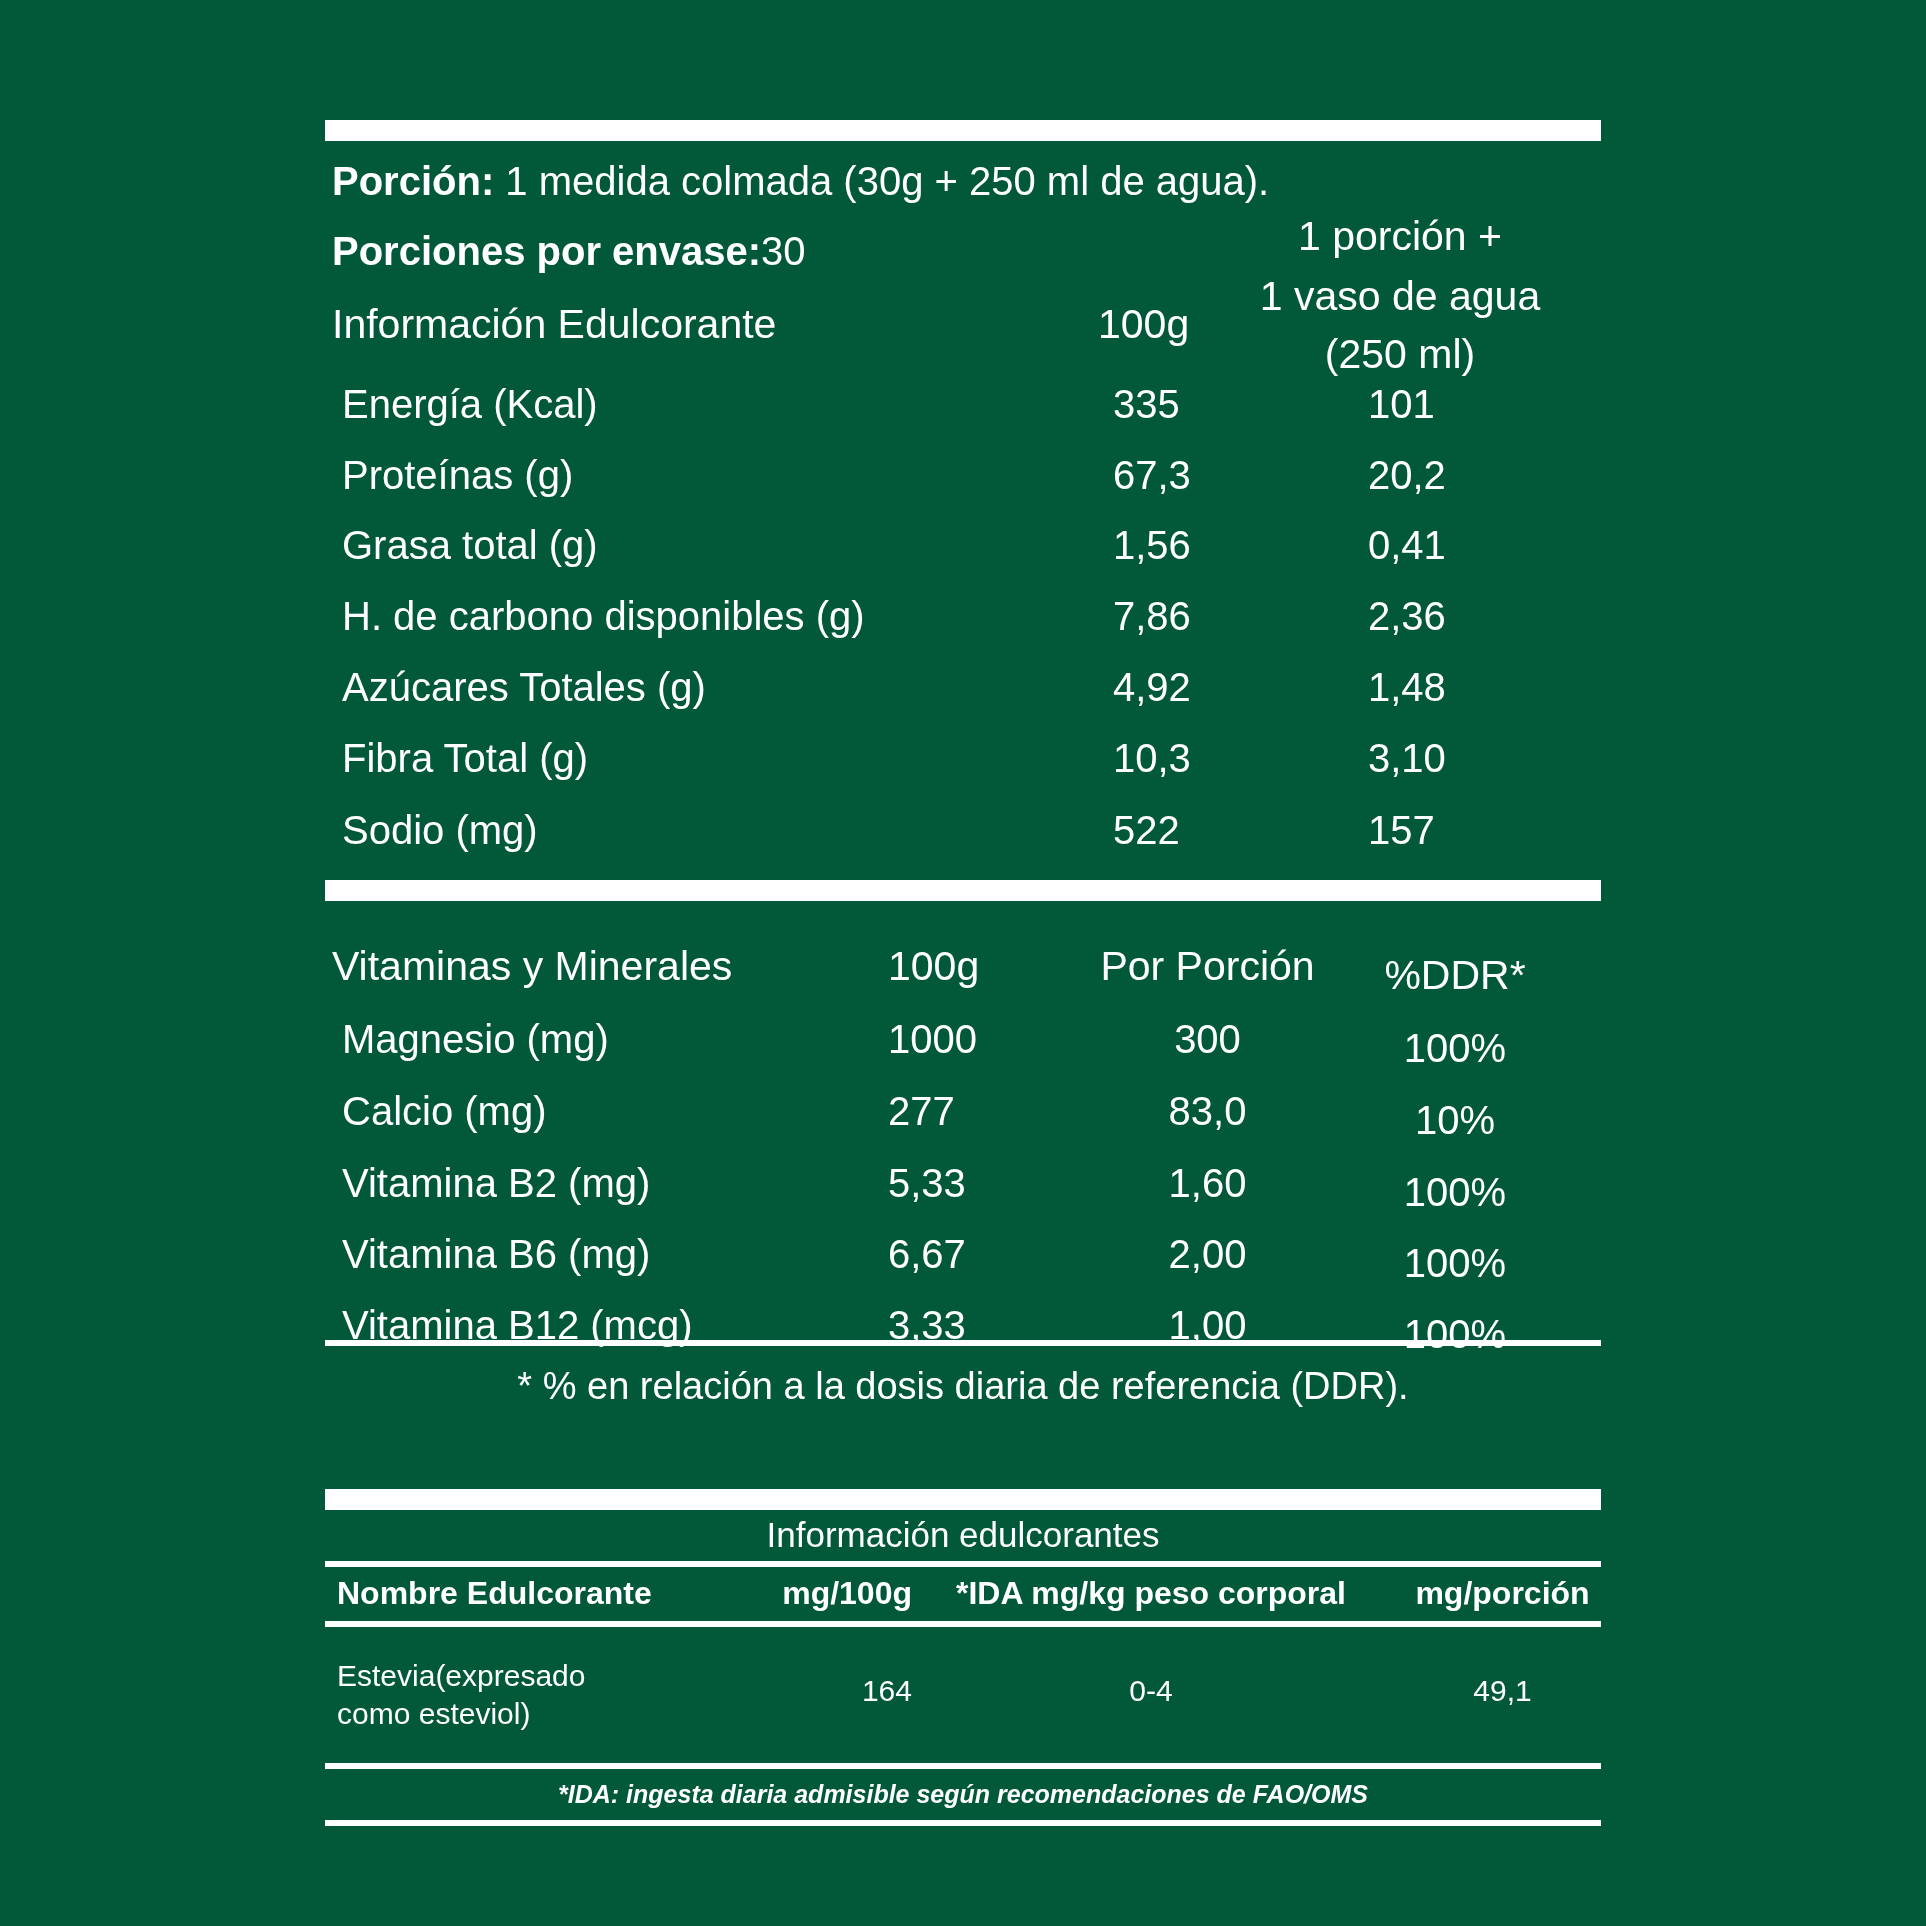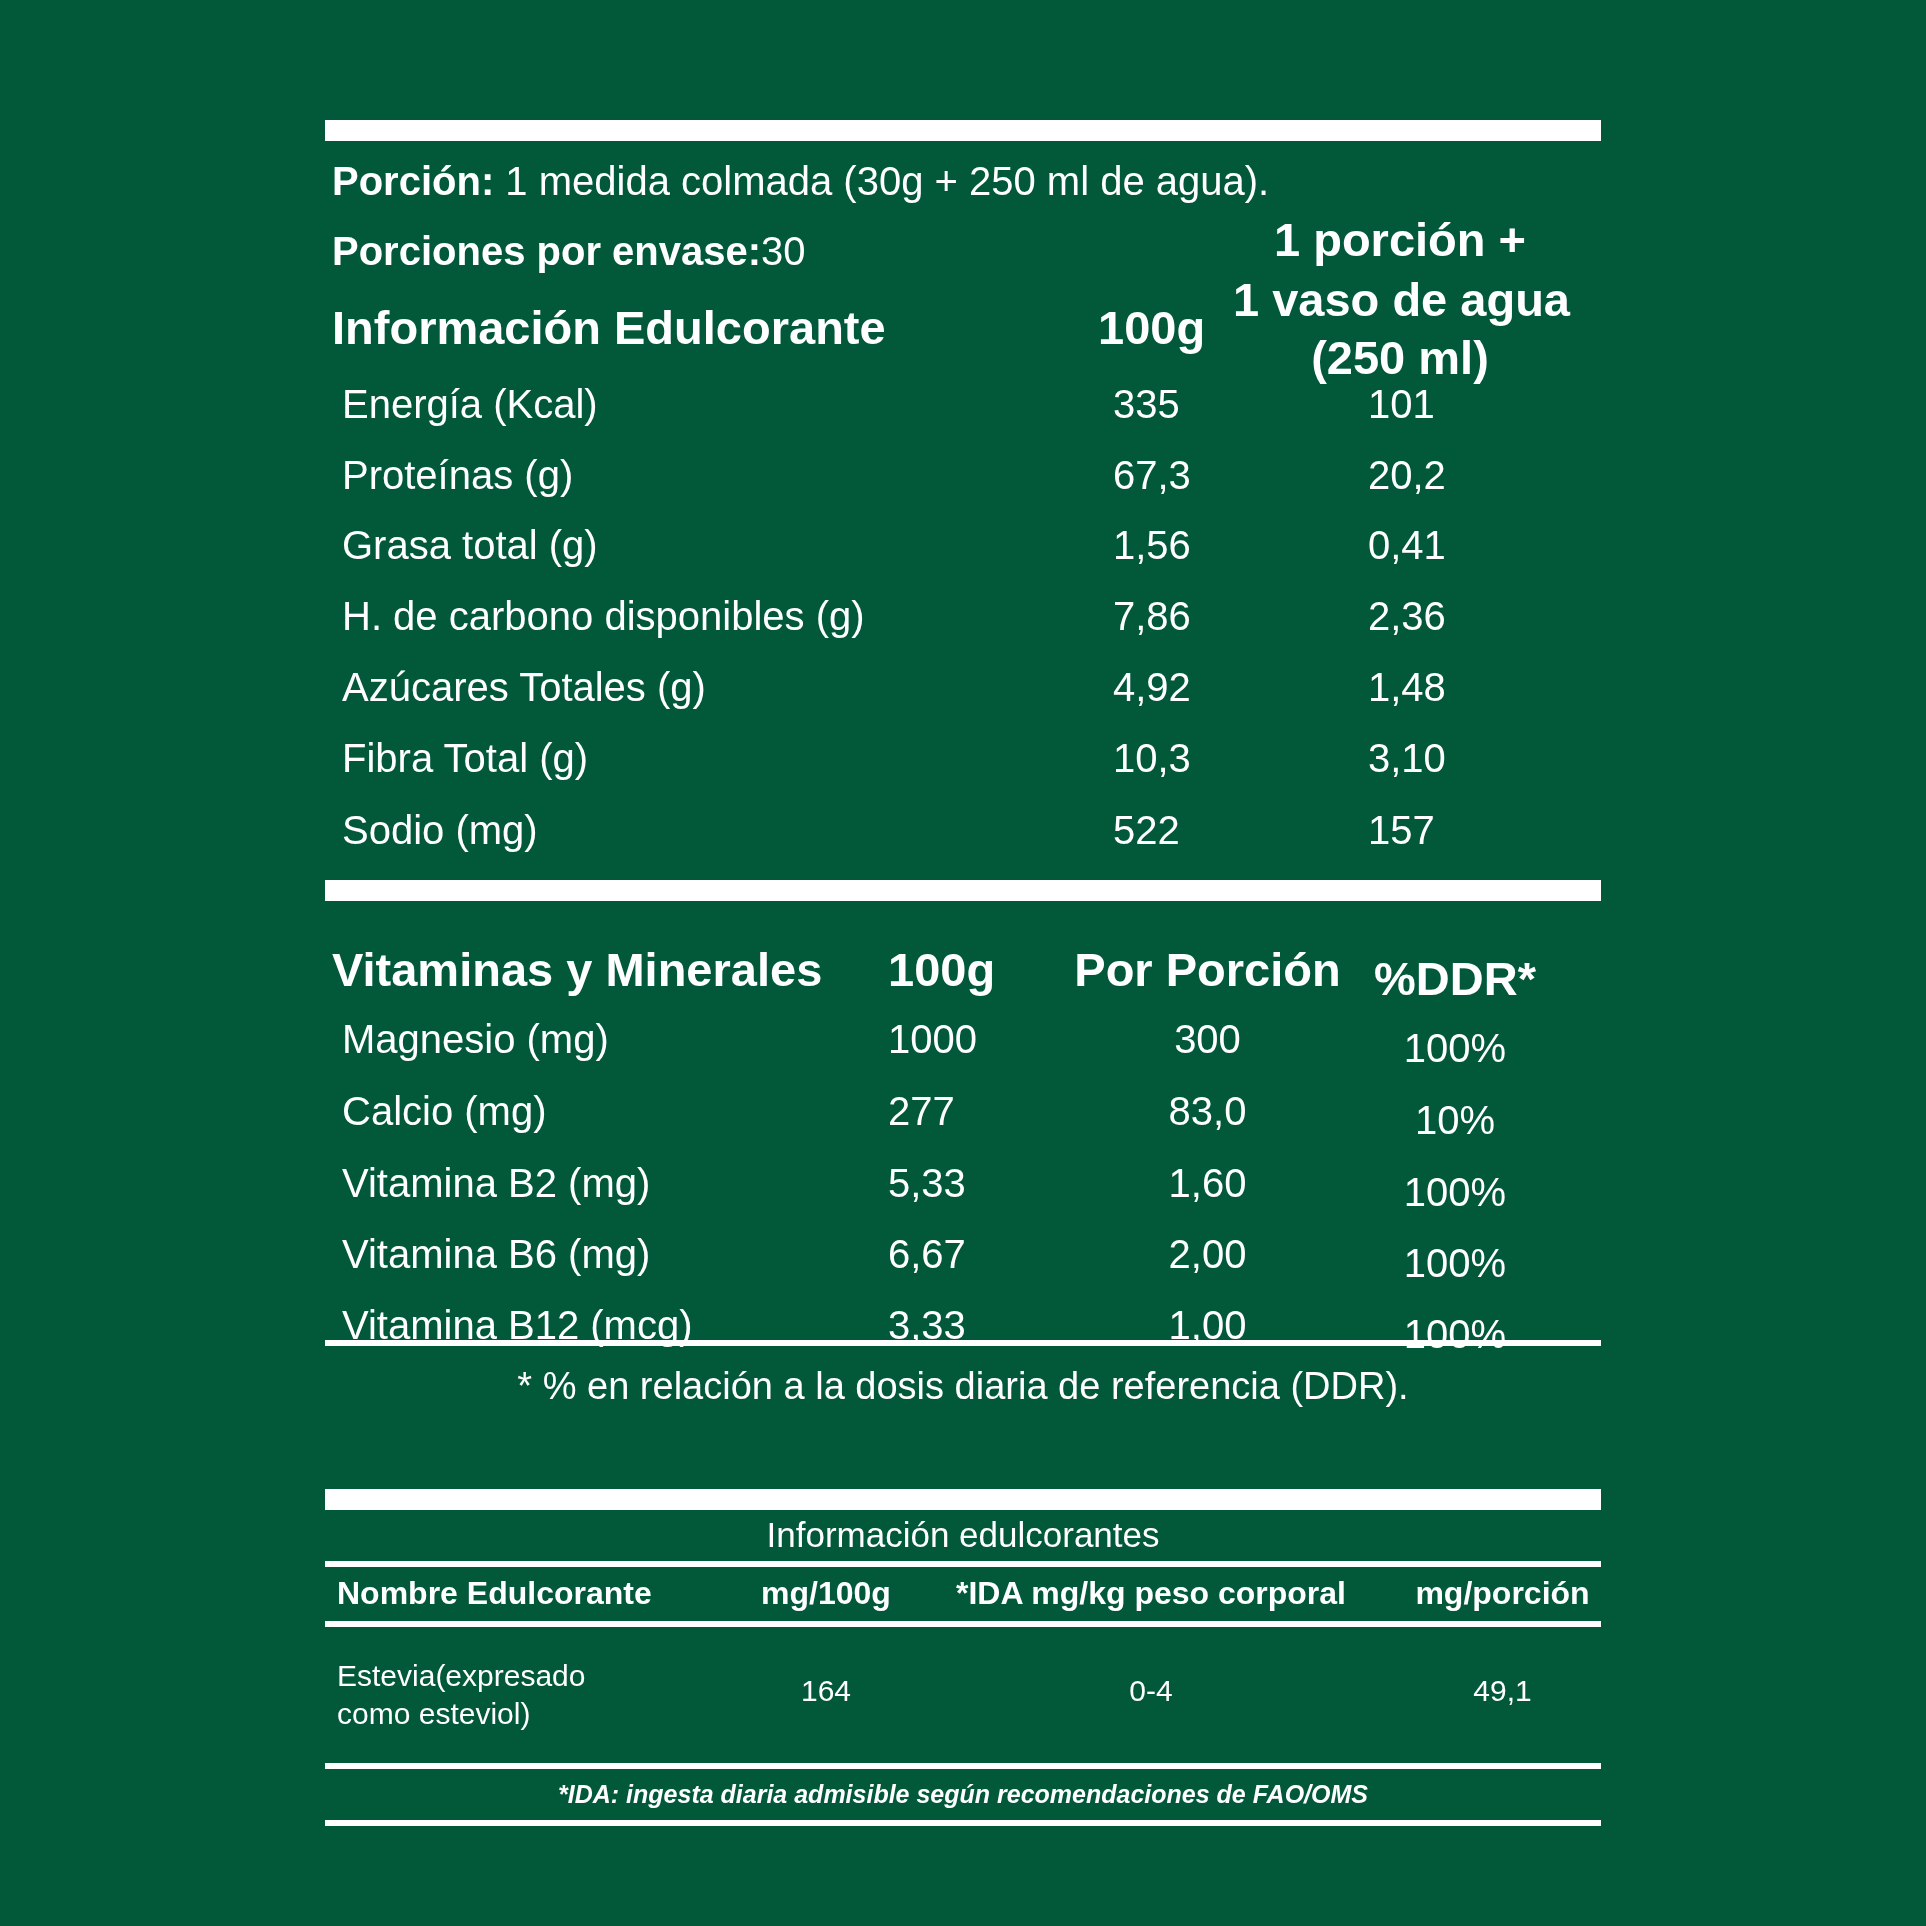--- a/index.html
+++ b/index.html
@@ -10,40 +10,40 @@
     background:#02593a;
     font-family:"Liberation Sans", sans-serif;
     color:#ffffff;
     overflow:hidden;
   }
   .bar{position:absolute;left:325px;width:1276px;background:#ffffff;}
   .bar.thick{height:20.5px;}
   .bar.thin{height:5.6px;}
   .t{position:absolute;line-height:1.12;white-space:nowrap;}
   .b{font-weight:700;}
-  .fs-head{font-size:47px;font-weight:700;}
+  .fs-head{font-size:41px;font-weight:400;}
   .fs-row{font-size:40px;font-weight:400;}
   .fs-note{font-size:38px;font-weight:400;}
   .fs-etitle{font-size:35px;font-weight:400;}
   .fs-ehead{font-size:32px;font-weight:700;}
   .fs-erow{font-size:30px;font-weight:400;}
   .fs-efoot{font-size:25px;font-weight:700;font-style:italic;}
   .center{text-align:center;}
   
   .c-label{left:342px;}
   .c-100{left:1113px;}
   .c-por{left:1368px;}
   
   .v-label{left:342px;}
   .v-100{left:888px;}
   .v-por{left:1049px;width:317px;text-align:center;}
   .v-ddr{left:1348px;width:214px;text-align:center;margin-top:9px;}
   
   .e-name{left:325px;margin-left:12px;}
-  .e-100{left:719px;width:214px;text-align:center;}
+  .e-100{left:698px;width:214px;text-align:right;}
   .e-ida{left:907px;width:488px;text-align:center;}
   .e-por{left:1404px;width:197px;text-align:center;}
   .full{left:325px;width:1276px;text-align:center;}
 </style>
 </head>
 <body>
 
 <div class="canvas">
 
   <div class="bar thick" style="top:120px"></div>

